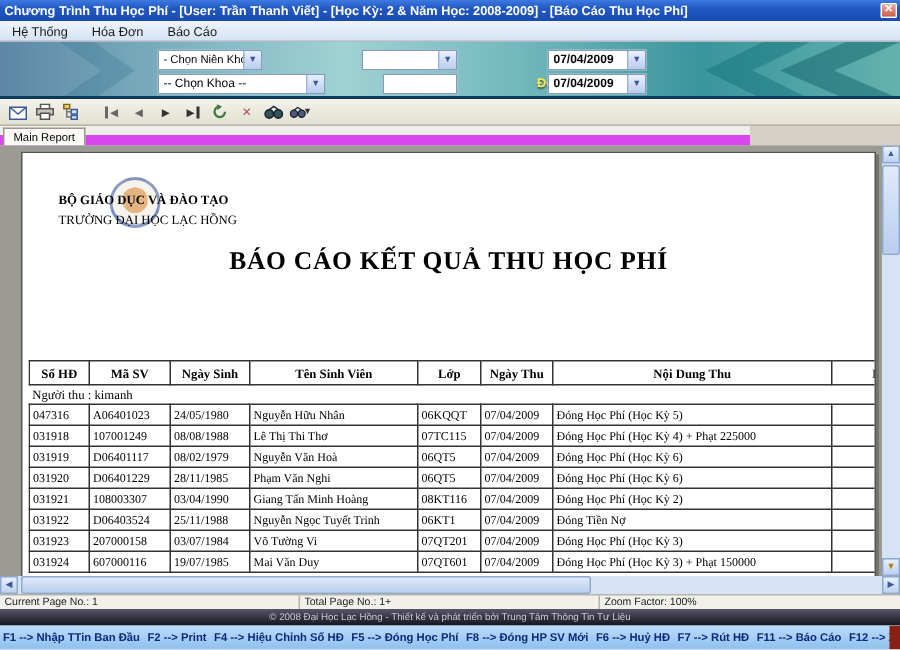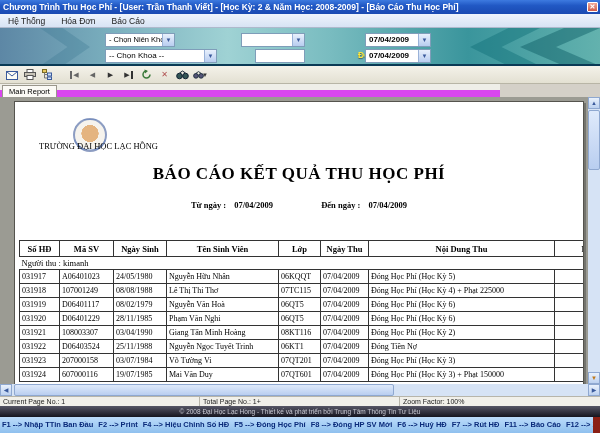--- a/index.html
+++ b/index.html
@@ -216,27 +216,23 @@
   </span>
 </div>
 
 <div class="tabbar">
   <span class="tab">Main Report</span>
 </div>
 
 <div class="viewport">
   <div class="page">
     <div class="logo"></div>
+    <div class="ministry">BỘ GIÁO DỤC VÀ ĐÀO TẠO</div>
     <div class="university">TRƯỜNG ĐẠI HỌC LẠC HỒNG</div>
     <div class="rpt-title">BÁO CÁO KẾT QUẢ THU HỌC PHÍ</div>
-    <div class="rpt-dates">
-      <span>Từ ngày :</span><span>07/04/2009</span>
-      <span style="display:inline-block;width:28px"></span>
-      <span>Đến ngày :</span><span>07/04/2009</span>
-    </div>
 
     <div class="rtable-wrap">
       <table class="rtable">
         <colgroup>
           <col style="width:40px">
             <col style="width:54px">
             <col style="width:53px">
             <col style="width:112px">
           <col style="width:42px">
             <col style="width:48px">
@@ -253,21 +249,21 @@
               <th>Ngày Thu</th>
               <th>Nội Dung Thu</th>
               <th>Học Phí+Phạt</th>
             </tr>
           </thead>
         <tbody>
             <tr class="group-row">
               <td colspan="8">Người thu :  kimanh</td>
             </tr>
             <tr>
-              <td>031917</td>
+              <td>047316</td>
               <td>A06401023</td>
               <td>24/05/1980</td>
               <td>Nguyễn Hữu Nhân</td>
               <td>06KQQT</td>
               <td>07/04/2009</td>
               <td>Đóng Học Phí (Học Kỳ 5)</td>
               <td class="num">3,000,000</td>
             </tr>
             <tr>
               <td>031918</td>

